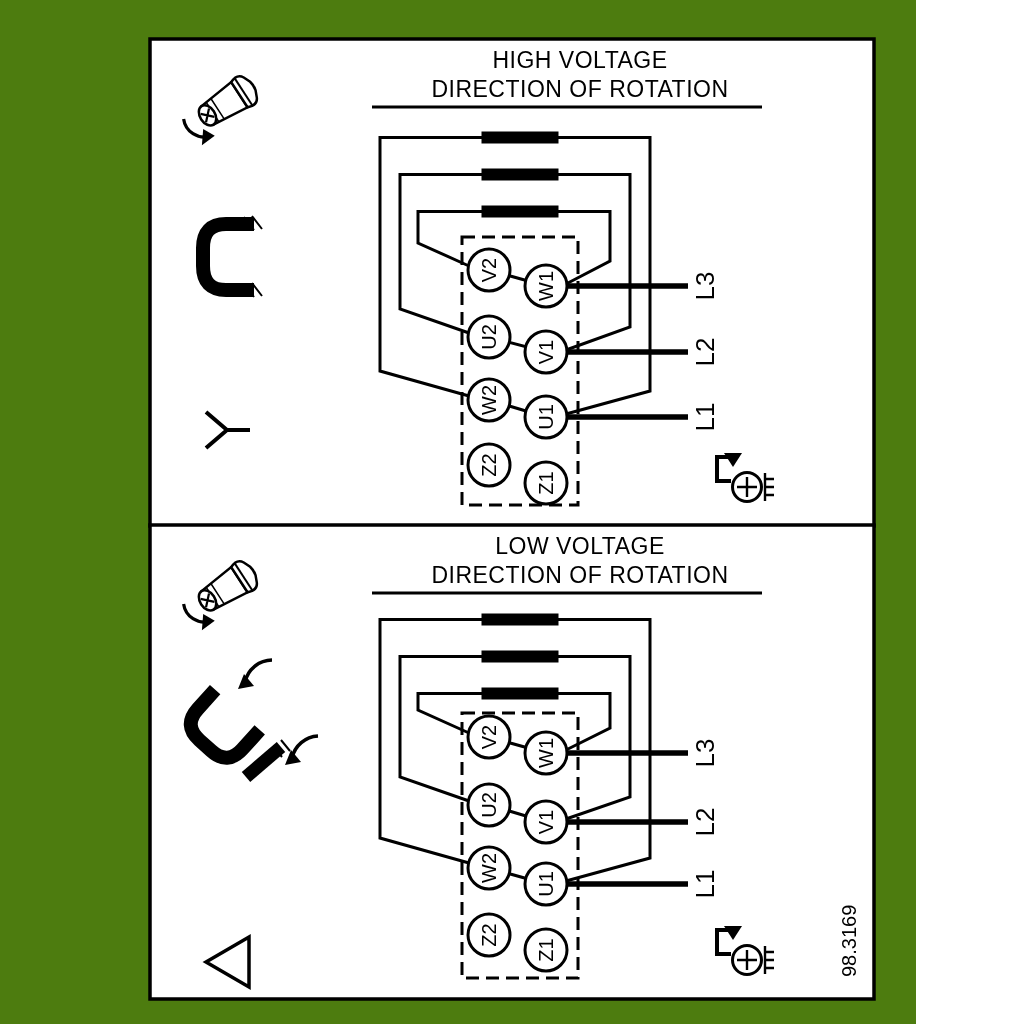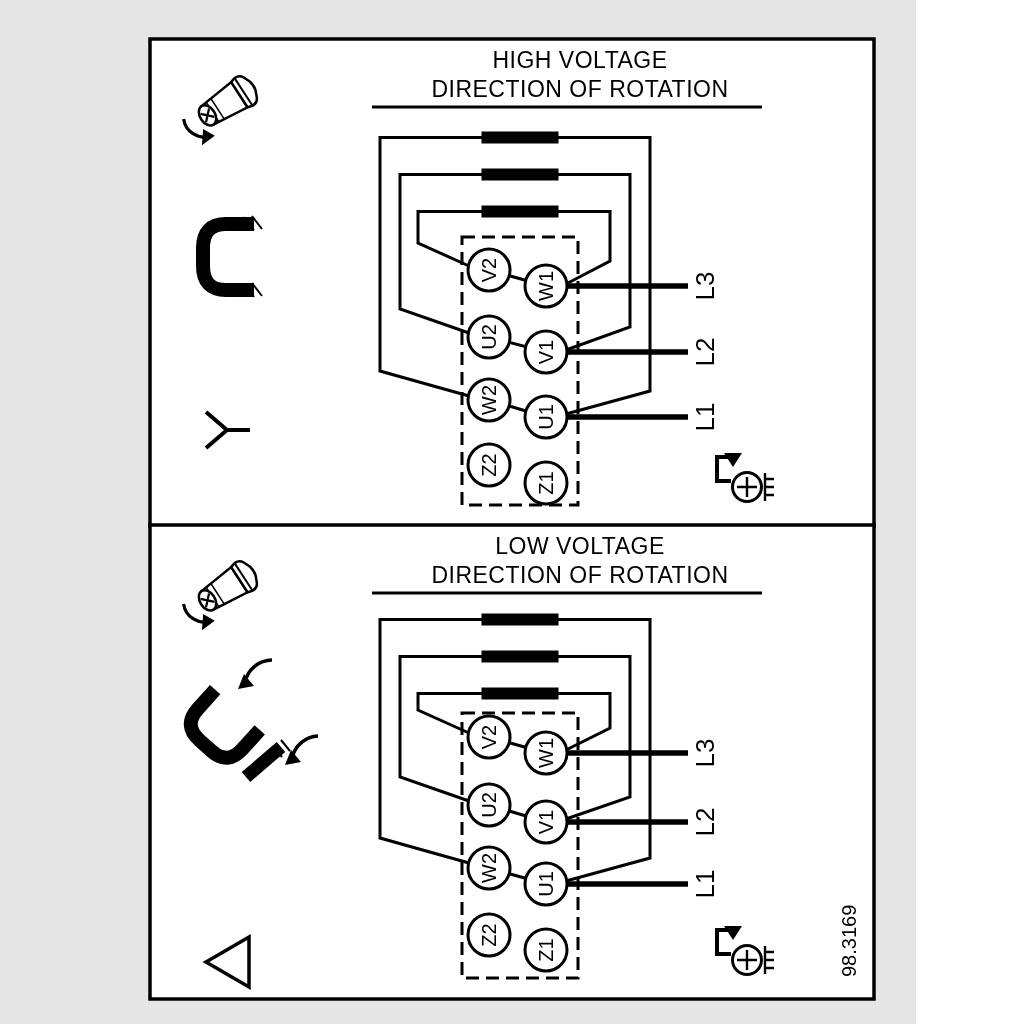--- a/index.html
+++ b/index.html
@@ -1,16 +1,16 @@
 <!DOCTYPE html>
 <html><head>
 <meta charset="utf-8">
 <style>
   html,body { margin:0; padding:0; background:#ffffff; }
-  .page { position:relative; width:916px; height:1024px; background:#e5e5e5; overflow:hidden; }
+  .page { position:relative; width:916px; height:1024px; background:#4d7c0f; overflow:hidden; }
   svg { display:block; }
   .frame { fill:#ffffff; stroke:#000; stroke-width:3.5; }
   .title { font:23px "Liberation Sans", sans-serif; letter-spacing:0.5px; text-anchor:middle; fill:#000; }
   .rule  { stroke:#000; stroke-width:3; }
   .tbox  { fill:#ffffff; stroke:#000; stroke-width:3; stroke-dasharray:13 7; }
   .wire  { fill:none; stroke:#000; stroke-width:3; }
   .bar   { fill:#000; stroke:#000; }
   .lline { fill:none; stroke:#000; stroke-width:5.5; }
   .term  { fill:#ffffff; stroke:#000; stroke-width:3; }
   .tlabel { font:20px "Liberation Sans", sans-serif; text-anchor:middle; fill:#000; }

